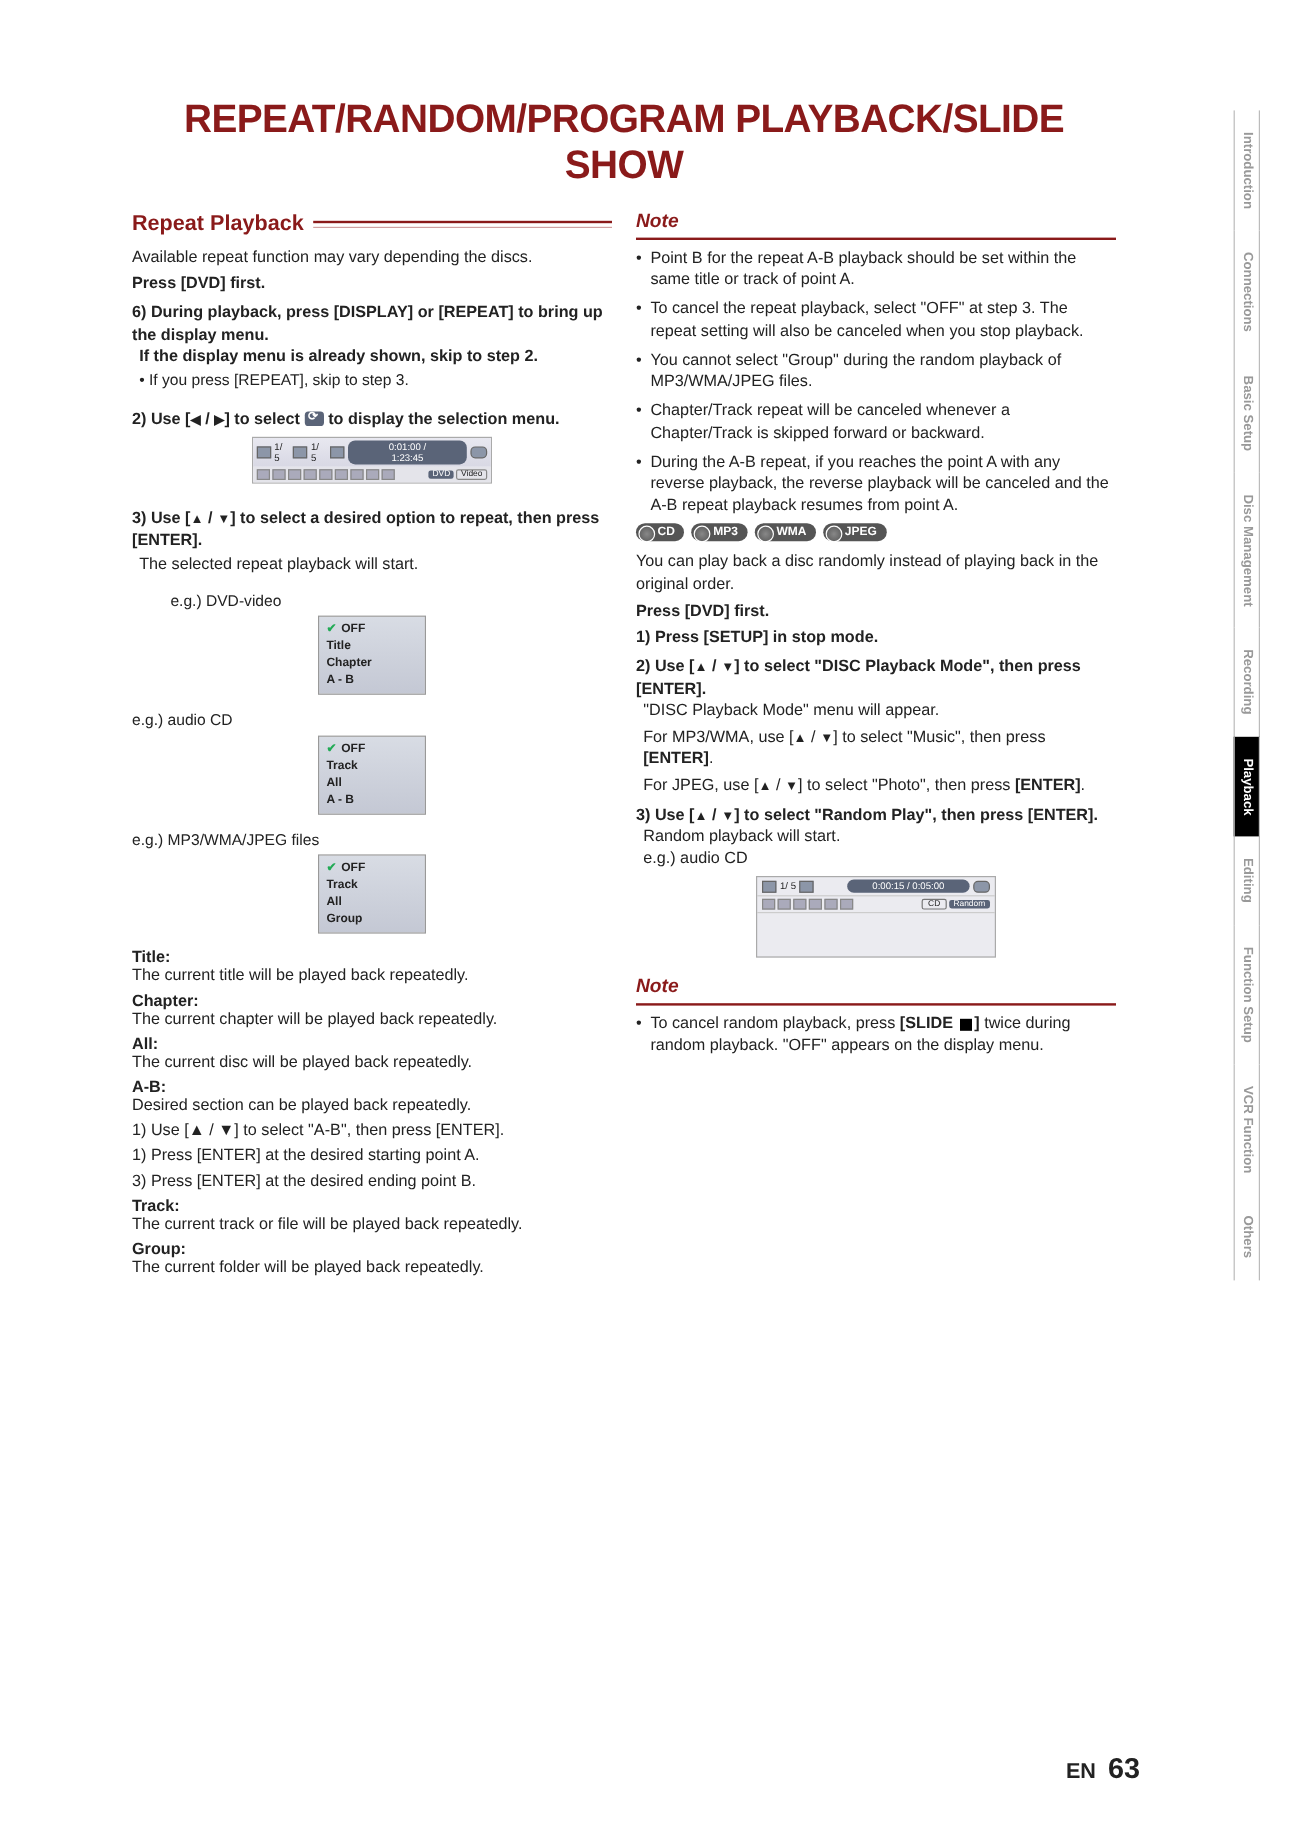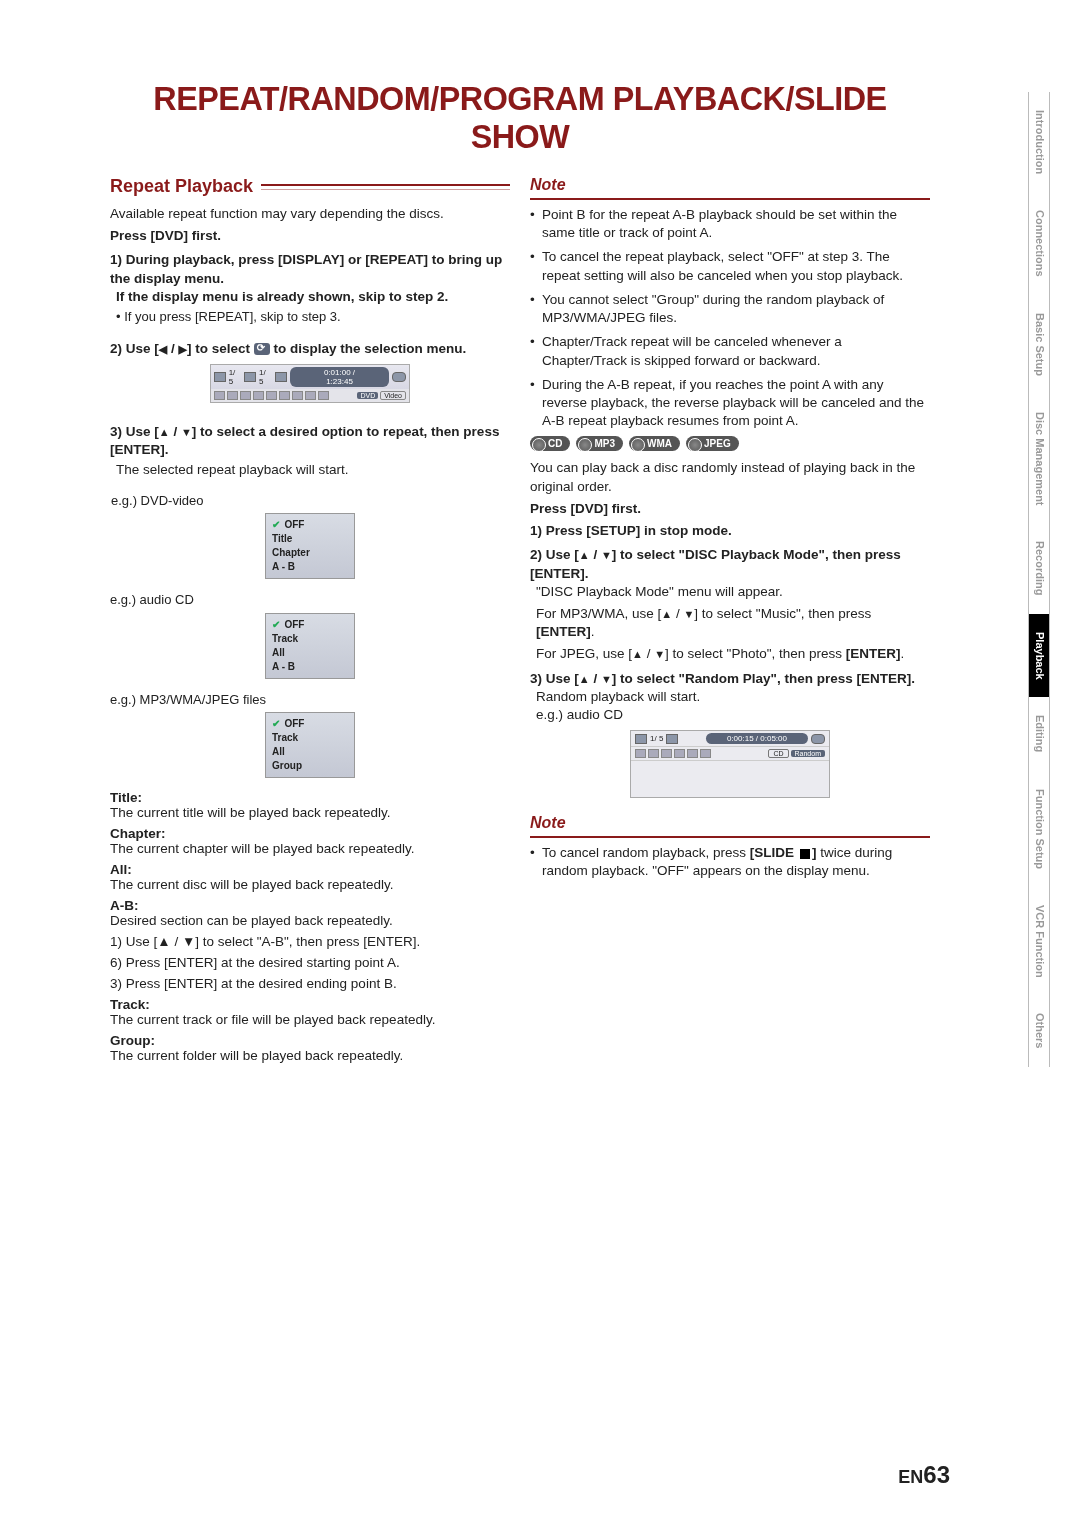--- a/index.html
+++ b/index.html
@@ -122,35 +122,35 @@
   .rcol-display .mid { padding:2px 4px; display:flex; align-items:center; gap:2px; border-bottom:1px solid #ccc;}
   .rcol-display .body { height:36px; }
   .rtag { background:#5a6478; color:#fff; font-size:7px; padding:0 4px; border-radius:2px;}
   .rtag-o { border:1px solid #777; font-size:7px; padding:0 4px; border-radius:2px;}
   .arrow { font-size: 11px; }
   .loop-icon {
     display:inline-block; width:16px; height:12px; background:#5a6478;
     border-radius:3px; vertical-align:middle; position:relative;
   }
   .loop-icon::after{ content:"⟳"; color:#fff; font-size:10px; position:absolute; left:3px; top:-2px;}
-  .eg { font-size:13px; margin:12px 0 0 1px;}
+  .eg { font-size:13px; margin:12px 0 0 32px;}
   .sidebar {
     position:absolute; right:30px; top:92px; width:22px; height:1300px;
     display:flex; flex-direction:column;
   }
   .side-item {
     writing-mode: vertical-rl;
     font-size:11px; font-weight:700; color:#999;
     border-left:1px solid #bbb; border-right:1px solid #bbb;
     text-align:center; padding:18px 3px; flex:0 0 auto;
   }
   .side-item.active { background:#000; color:#fff; }
   .page-footer {
     position:absolute; bottom:38px; right:130px; font-weight:900;
-    font-size:20px; display:flex; align-items:baseline; 
+    font-size:20px; display:flex; align-items:baseline; gap:10px;
   }
   .page-footer .lang { font-size:18px; }
   .page-footer .num { font-size:24px; }
   .stop-icon { display:inline-block; width:10px; height:10px; background:#000; vertical-align:middle; margin:0 2px;}
   .tri-l::before{content:"◀";} .tri-r::before{content:"▶";}
   .tri-u::before{content:"▲";} .tri-d::before{content:"▼";}
 </style>
 </head>
 <body>
 
@@ -159,21 +159,21 @@
 
   <div class="columns">
 
     <div class="col">
       <div class="section-head">
         <div class="section-title">Repeat Playback</div>
         <div class="section-line"></div>
       </div>
       <p>Available repeat function may vary depending the discs.</p>
       <p class="bold" style="margin-top:4px;">Press [DVD] first.</p>
-      <p class="bold" style="margin-top:6px;">1) During playback, press [DISPLAY] or [REPEAT] to bring up the display menu.</p>
+      <p class="bold" style="margin-top:6px;">6) During playback, press [DISPLAY] or [REPEAT] to bring up the display menu.</p>
       <p class="bold indent">If the display menu is already shown, skip to step 2.</p>
       <p class="indent" style="font-size:13px; margin-top:2px;">• If you press [REPEAT], skip to step 3.</p>
 
       <p class="bold" style="margin-top:14px;">
         <span>2) Use [</span><span class="arrow tri-l"></span> / <span class="arrow tri-r"></span><span>] to select </span><span class="loop-icon"></span><span> to display the selection menu.</span>
       </p>
 
       <div class="bar-display">
         <div class="bar-row1">
           <span class="bar-ic"></span>
@@ -240,21 +240,21 @@
       <div class="def-block">
         <div class="def-title">Title:</div>
         <div class="def-text">The current title will be played back repeatedly.</div>
         <div class="def-title">Chapter:</div>
         <div class="def-text">The current chapter will be played back repeatedly.</div>
         <div class="def-title">All:</div>
         <div class="def-text">The current disc will be played back repeatedly.</div>
         <div class="def-title">A-B:</div>
         <div class="def-text">Desired section can be played back repeatedly.</div>
         <div class="def-text">1) Use [▲ / ▼] to select "A-B", then press [ENTER].</div>
-        <div class="def-text">6) Press [ENTER] at the desired starting point A.</div>
+        <div class="def-text">1) Press [ENTER] at the desired starting point A.</div>
         <div class="def-text">3) Press [ENTER] at the desired ending point B.</div>
         <div class="def-title">Track:</div>
         <div class="def-text">The current track or file will be played back repeatedly.</div>
         <div class="def-title">Group:</div>
         <div class="def-text">The current folder will be played back repeatedly.</div>
       </div>
     </div>
 
     <div class="col">
       <div class="note-head">Note</div>

